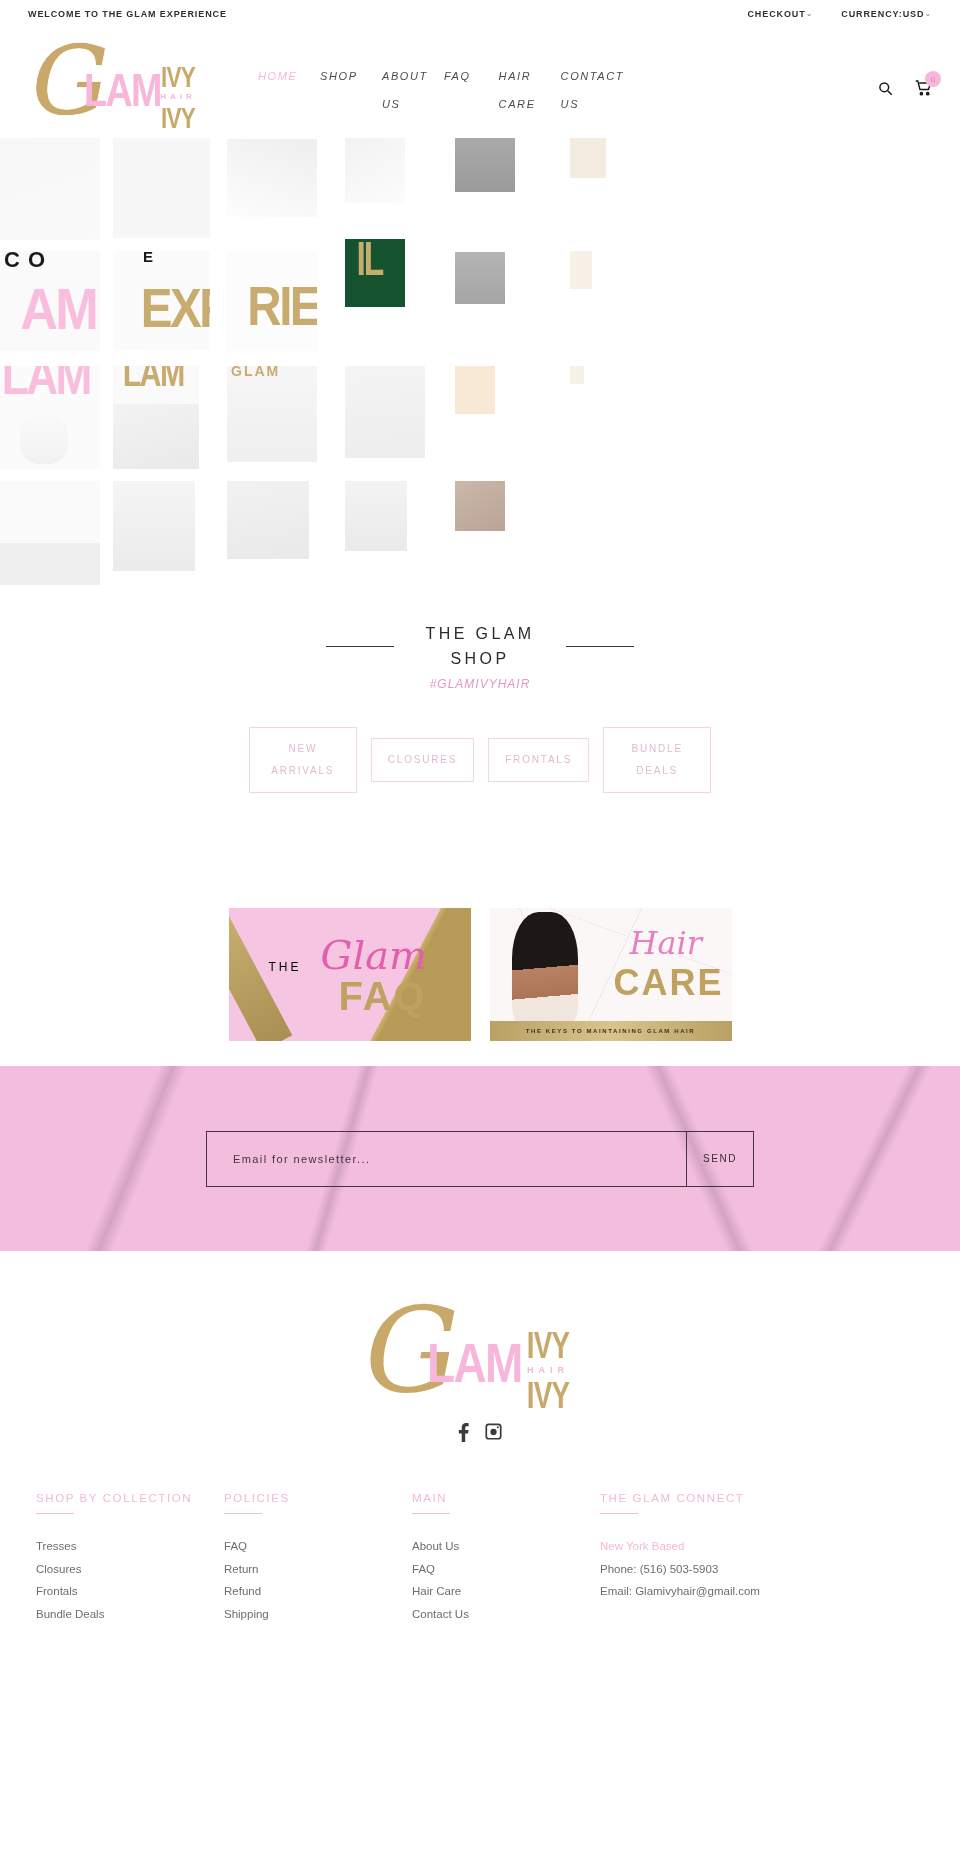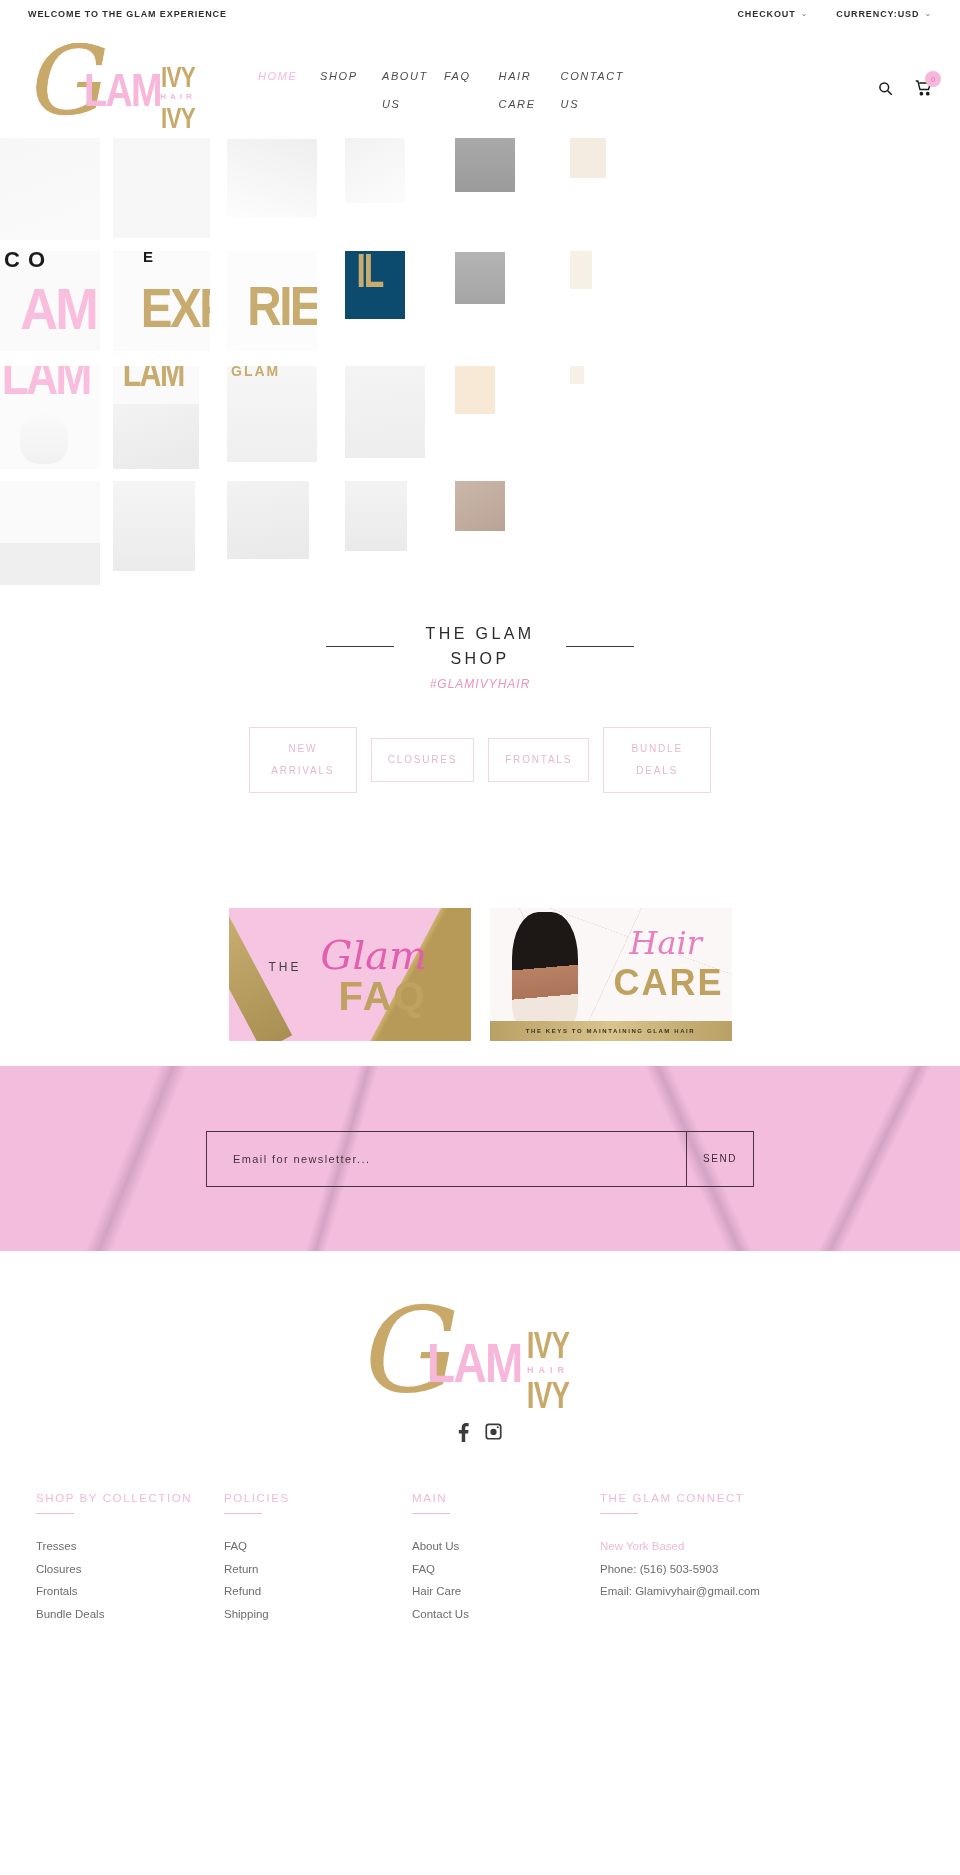--- a/index.html
+++ b/index.html
@@ -17,21 +17,21 @@
     display: flex;
     align-items: center;
     padding: 12px 28px;
     font-size: 9px;
     letter-spacing: 0.9px;
     font-weight: bold;
     color: #2f2f2f;
   }
   .topbar-welcome { flex: 0 0 auto; }
   .topbar-right { margin-left: auto; display: flex; gap: 28px; align-items: center; }
-  .topbar-link { display: flex; align-items: flex-start; gap: 5px; cursor: pointer; }
+  .topbar-link { display: flex; align-items: flex-start; cursor: pointer; }
   .caret { font-size: 8px; font-weight: normal; color: #777; }
 
   
   .header {
     height: 110px;
     display: flex;
     align-items: center;
     padding: 0 28px;
     position: relative;
   }
@@ -426,21 +426,21 @@
   </div>
   <div class="tile" style="left:113px;top:113px;width:97px;height:100px;background:#fbfbfb;"></div>
   <div class="tile" style="left:113px;top:113px;width:97px;height:100px;overflow:hidden;">
     <span style="position:absolute;left:30px;top:-3px;font-size:15px;font-weight:bold;color:#1a1a1a;">E</span>
     <span style="position:absolute;left:20px;top:24px;font-size:56px;font-weight:bold;color:#c8ab6e;letter-spacing:-3px;transform:scaleX(0.85);">EXP</span>
   </div>
   <div class="tile" style="left:227px;top:113px;width:90px;height:100px;background:#fcfcfc;"></div>
   <div class="tile" style="left:227px;top:113px;width:90px;height:100px;overflow:hidden;">
     <span style="position:absolute;left:14px;top:22px;font-size:56px;font-weight:bold;color:#c8ab6e;letter-spacing:-3px;transform:scaleX(0.85);">RIE</span>
   </div>
-  <div class="tile" style="left:345px;top:113px;width:60px;height:68px;background:#0c4a6e;overflow:hidden;">
+  <div class="tile" style="left:345px;top:101px;width:60px;height:68px;background:#14532d;overflow:hidden;">
     <span style="position:absolute;left:6px;top:-8px;font-size:48px;font-weight:bold;color:#c8ab6e;letter-spacing:-3px;transform:scaleX(0.7);">IL</span>
   </div>
   <div class="tile" style="left:455px;top:114px;width:50px;height:52px;background:linear-gradient(180deg,#b4b4b4,#a5a5a5);"></div>
   <div class="tile" style="left:570px;top:113px;width:22px;height:38px;background:#f7f0e6;"></div>
 
   <div class="tile" style="left:0px;top:228px;width:100px;height:103px;background:#fbfbfb;overflow:hidden;">
     <span style="position:absolute;left:-6px;top:-20px;font-size:52px;font-weight:bold;color:#f9bedd;letter-spacing:-3px;transform:scaleX(0.85);">LAM</span>
     <span style="position:absolute;left:20px;top:48px;width:48px;height:50px;background:linear-gradient(180deg,#fafafa,#f1f1f1);border-radius:40%;"></span>
   </div>
   <div class="tile" style="left:113px;top:228px;width:86px;height:103px;background:#fafafa;overflow:hidden;">
@@ -477,21 +477,21 @@
     <div class="cat-btn wide">BUNDLE DEALS</div>
   </div>
 </div>
 
 <div class="promos">
 
 
   <div class="promo" style="background:#f6c5e2;">
     <div style="position:absolute;inset:0;background:linear-gradient(-62deg, #b79a57 0%, #b79a57 30%, #cbb06a 32%, transparent 32.4%);"></div>
     <div style="position:absolute;left:-4px;top:-6px;width:34px;height:150px;transform:rotate(-28deg);background:linear-gradient(180deg,#cbb273,#a98f52);"></div>
-    <span style="position:absolute;left:40px;top:52px;font-size:12px;letter-spacing:3px;color:#404040;">THE</span>
+    <span style="position:absolute;left:40px;top:52px;font-size:12px;letter-spacing:3px;color:#000000;">THE</span>
     <span class="promo-script" style="left:92px;top:24px;font-size:40px;color:#e15fae;">Glam</span>
     <span class="promo-gold" style="left:110px;top:66px;font-size:40px;">FAQ</span>
   </div>
 
   <div class="promo">
     <div class="webbg"></div>
     <div class="portrait" style="left:22px;top:4px;width:66px;height:116px;border-radius:40% 40% 20% 20%;background:linear-gradient(175deg,#1d1716 48%,#b98164 48%,#ab7458 72%,#f0e6dd 72%);"></div>
     <span class="promo-script" style="left:140px;top:16px;font-size:32px;">Hair</span>
     <span class="promo-gold" style="left:124px;top:54px;font-size:36px;text-align:right;">CARE</span>
     <div class="promo-caption">THE KEYS TO MAINTAINING GLAM HAIR</div>

